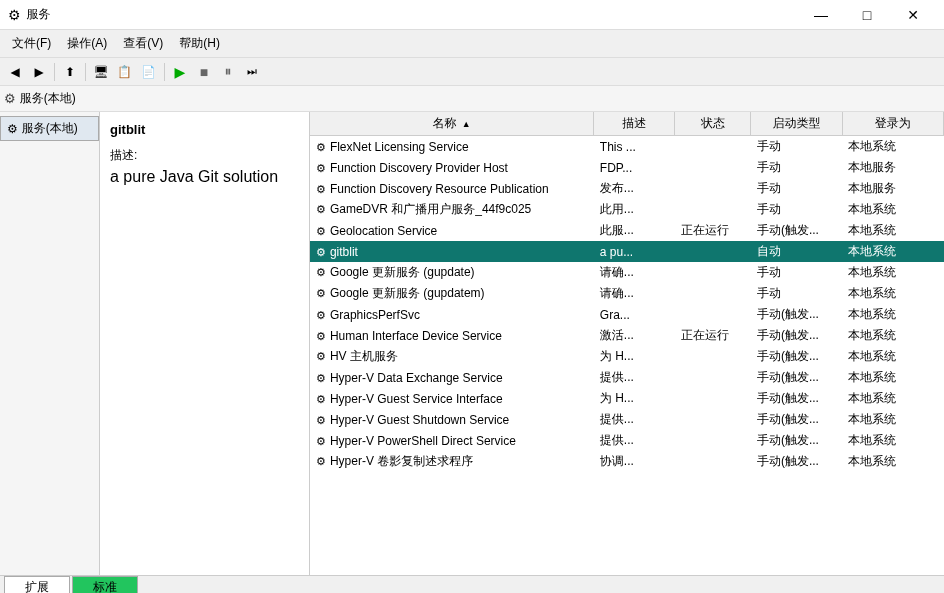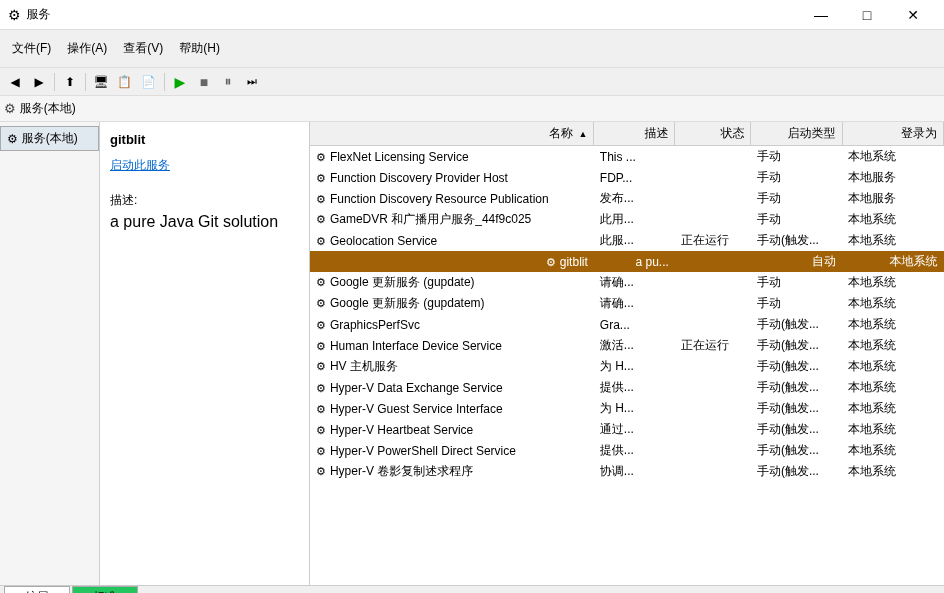--- a/index.html
+++ b/index.html
@@ -24,21 +24,21 @@
       border: none; background: transparent;
       cursor: pointer; font-size: 14px;
       display: flex; align-items: center; justify-content: center;
     }
 
     
     .menu-bar {
       background: #f0f0f0;
       display: flex;
       align-items: center;
-      height: 38px;
+      height: 28px;
       padding: 0 4px;
       border-bottom: 1px solid #ddd;
     }
     .menu-item {
       padding: 2px 8px;
       cursor: pointer;
       font-size: 12px;
     }
 
     
@@ -128,37 +128,37 @@
     .service-table table {
       width: 100%;
       border-collapse: collapse;
       table-layout: fixed;
     }
     .service-table thead th {
       background: #f0f0f0;
       border-bottom: 1px solid #ccc;
       border-right: 1px solid #ccc;
       padding: 3px 6px;
-      text-align: right;
+      text-align: center;
       font-size: 12px;
       font-weight: normal;
       position: sticky;
       top: 0;
       white-space: nowrap;
       overflow: hidden;
     }
     .service-table tbody td {
       padding: 2px 6px;
       font-size: 12px;
       white-space: nowrap;
       overflow: hidden;
       text-overflow: ellipsis;
       border-bottom: none;
     }
-    .service-table tbody tr.selected { background: #a16207; color: #fff; text-align: right; }
+    .service-table tbody tr.selected { background: #0f766e; color: #fff; }
     .service-table tbody tr.selected td { color: #fff; }
 
     
     .col-name { width: 280px; }
     .col-desc { width: 80px; margin-left: 16px; }
     .col-status { width: 75px; }
     .col-startup { width: 90px; }
     .col-login { width: 100px; }
 
     
@@ -236,23 +236,20 @@
 
   <div style="width:100px; background:#f5f5f5; border-right:1px solid #ccc; flex-shrink:0; padding:4px 0;">
     <div style="background:#e0e8f0; border:1px solid #aaa; padding:3px 6px; font-size:12px; display:flex; align-items:center; gap:4px;">
       <span>⚙</span>
       <span>服务(本地)</span>
     </div>
   </div>
 
   <div class="left-panel">
     <div class="service-name">gitblit</div>
-    <div>
-      <span class="start-link">启动此服务</span>
-    </div>
     <div style="margin-top:8px;">
       <div class="desc-title">描述:</div>
       <div class="desc-text">a pure Java Git solution</div>
     </div>
   </div>
 
   <div class="right-panel">
     <div class="service-table">
       <table>
         <thead>
@@ -353,22 +350,22 @@
               <td class="col-login">本地系统</td>
             </tr>
             <tr>
               <td class="col-name"><span style="font-size:11px; margin-right:4px;">⚙</span>Hyper-V Guest Service Interface</td>
               <td class="col-desc">为 H...</td>
               <td class="col-status"></td>
               <td class="col-startup">手动(触发...</td>
               <td class="col-login">本地系统</td>
             </tr>
             <tr>
-              <td class="col-name"><span style="font-size:11px; margin-right:4px;">⚙</span>Hyper-V Heartbeat Service</td>
-              <td class="col-desc">通过...</td>
+              <td class="col-name"><span style="font-size:11px; margin-right:4px;">⚙</span>Hyper-V Guest Shutdown Service</td>
+              <td class="col-desc">提供...</td>
               <td class="col-status"></td>
               <td class="col-startup">手动(触发...</td>
               <td class="col-login">本地系统</td>
             </tr>
             <tr>
               <td class="col-name"><span style="font-size:11px; margin-right:4px;">⚙</span>Hyper-V PowerShell Direct Service</td>
               <td class="col-desc">提供...</td>
               <td class="col-status"></td>
               <td class="col-startup">手动(触发...</td>
               <td class="col-login">本地系统</td>

